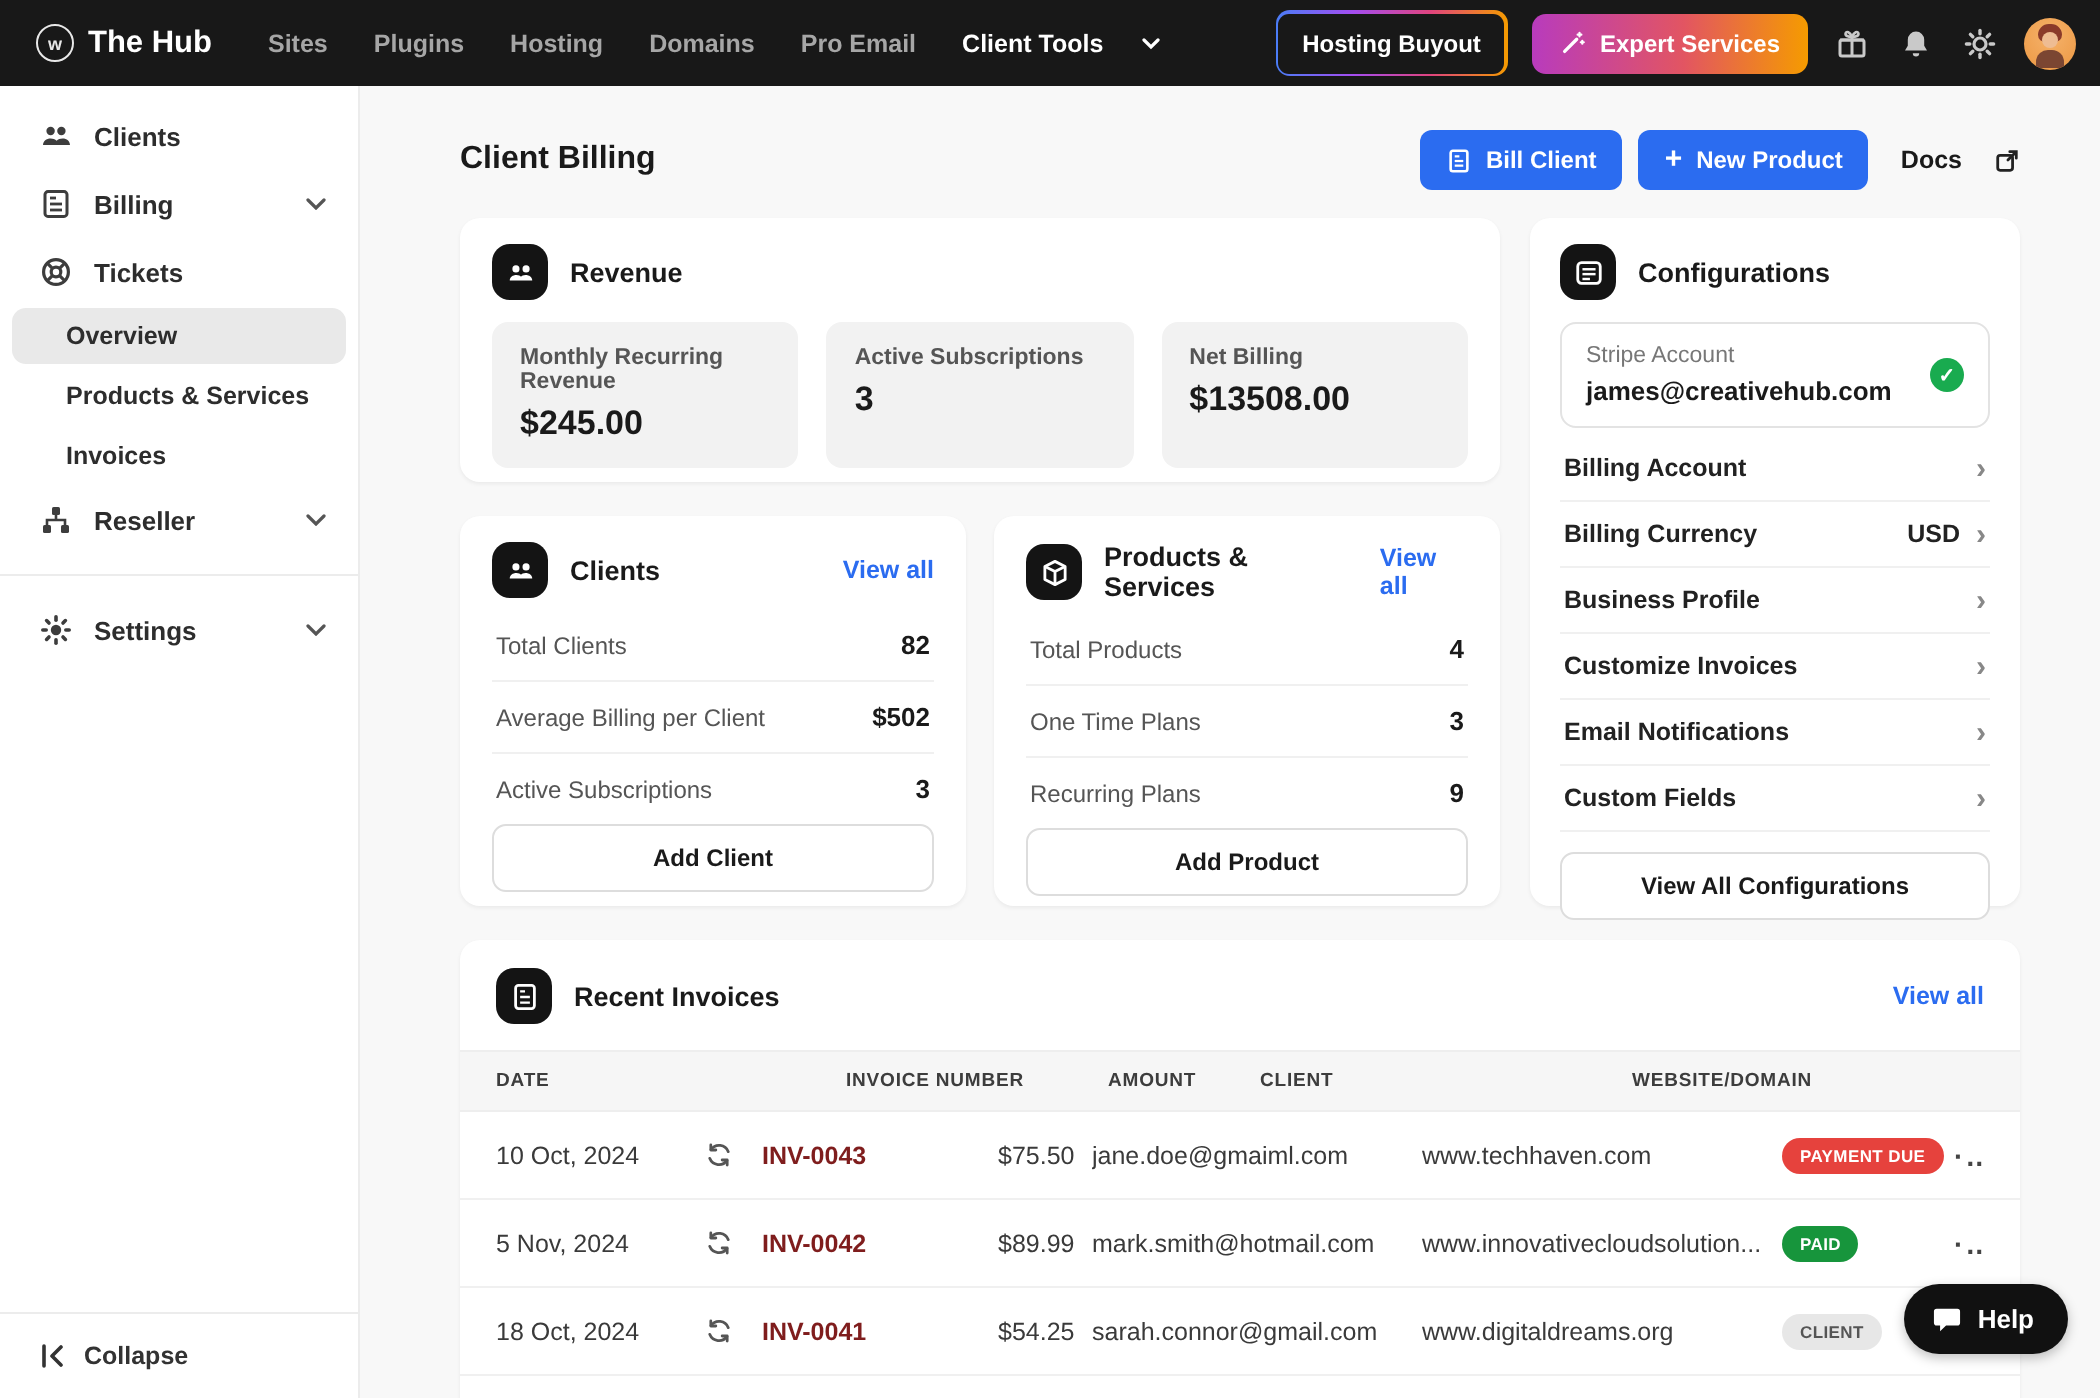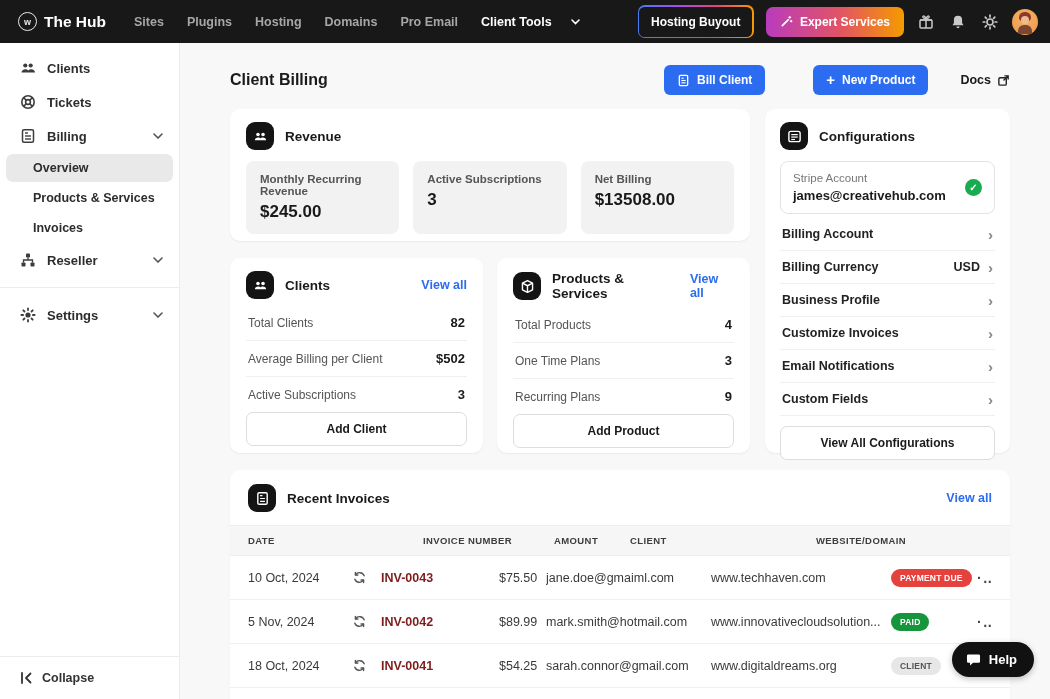--- a/index.html
+++ b/index.html
@@ -33,22 +33,22 @@
   .sub-item.active { background:#e9e9e9; font-weight:bold; }
   .side-divider { height:1px; background:#ececec; margin:10px 0; }
   .side-spacer { flex:1; }
   .collapse-row { display:flex; align-items:center; gap:9px; padding:14px 20px; border-top:1px solid #ececec; font-size:12.5px; font-weight:600; color:#333; cursor:pointer; }
 
   
   .main { position:absolute; top:43px; left:180px; width:870px; height:656px; padding:22px 40px 0 50px; background:#f8f8f8; overflow:hidden; }
   .page-header { display:flex; align-items:center; margin-bottom:14px; }
   .page-title { font-size:16px; font-weight:bold; }
   .header-actions { margin-left:auto; display:flex; align-items:center; gap:8px; }
-  .btn-blue { background:#2b6cf0; border:none; color:#fff; font-family:inherit; font-size:12px; font-weight:bold; padding:8px 13px; border-radius:6px; display:flex; align-items:center; gap:7px; cursor:pointer; white-space:nowrap;margin-left:40px; }
-  .docs-link { display:flex; align-items:center; gap:6px; font-size:12.5px; font-weight:bold; color:#1a1a1a; margin-left:24px; cursor:pointer; }
+  .btn-blue { background:#2b6cf0; border:none; color:#fff; font-family:inherit; font-size:12px; font-weight:bold; padding:8px 13px; border-radius:6px; display:flex; align-items:center; gap:7px; cursor:pointer; white-space:nowrap; }
+  .docs-link { display:flex; align-items:center; gap:16px; font-size:12.5px; font-weight:bold; color:#1a1a1a; margin-left:8px; cursor:pointer; }
 
   .content-grid { display:grid; grid-template-columns:520px 245px; grid-template-rows:132px 195px auto; gap:17px 15px; }
   .card { background:#fff; border-radius:10px; box-shadow:0 1px 2px rgba(0,0,0,0.06); }
   .card-head { display:flex; align-items:center; gap:11px; }
   .black-icon { width:28px; height:28px; background:#141414; border-radius:9px; display:flex; align-items:center; justify-content:center; color:#fff; flex:0 0 auto; }
   .card-title { font-size:13.5px; font-weight:bold; }
   .view-all { margin-left:auto; color:#2b6cf0; font-size:12.5px; font-weight:bold; cursor:pointer; }
 
   
   .revenue-card { grid-column:1; grid-row:1; padding:13px 16px; }
@@ -176,42 +176,42 @@
   <div class="side-item">
     <svg class="side-icon" width="16" height="16" viewBox="0 0 16 16">
         <circle cx="5.3" cy="5.5" r="2.1" fill="currentColor"></circle>
         <circle cx="10.7" cy="5.5" r="2.1" fill="currentColor"></circle>
         <path d="M1.5 12.5c0-2 1.7-3.3 3.8-3.3 1.2 0 2.3.4 3 1.2.7-.8 1.8-1.2 3-1.2 2.1 0 3.7 1.3 3.7 3.3z" fill="currentColor"></path>
       </svg>
     <span>Clients</span>
   </div>
   <div class="side-item">
     <svg class="side-icon" width="16" height="16" viewBox="0 0 16 16">
+        <rect x="2.5" y="1.8" width="11" height="12.4" rx="1.5" fill="none" stroke="currentColor" stroke-width="1.5"></rect>
+        <line x1="5" y1="5" x2="8" y2="5" stroke="currentColor" stroke-width="1.4"></line>
+        <line x1="5" y1="8" x2="11" y2="8" stroke="currentColor" stroke-width="1.4"></line>
+        <line x1="5" y1="11" x2="11" y2="11" stroke="currentColor" stroke-width="1.4"></line>
+      </svg>
+    <span>Billing</span>
+    <svg class="chev" width="10" height="6" viewBox="0 0 10 6">
+        <path d="M1 1l4 4 4-4" fill="none" stroke="currentColor" stroke-width="1.6" stroke-linecap="round"></path>
+      </svg>
+  </div>
+  <div class="side-item">
+    <svg class="side-icon" width="16" height="16" viewBox="0 0 16 16">
         <circle cx="8" cy="8" r="6.2" fill="none" stroke="currentColor" stroke-width="1.6"></circle>
         <circle cx="8" cy="8" r="2.4" fill="none" stroke="currentColor" stroke-width="1.6"></circle>
         <g stroke="currentColor" stroke-width="1.6">
           <line x1="3.6" y1="3.6" x2="6.2" y2="6.2"></line>
           <line x1="12.4" y1="3.6" x2="9.8" y2="6.2"></line>
           <line x1="3.6" y1="12.4" x2="6.2" y2="9.8"></line>
           <line x1="12.4" y1="12.4" x2="9.8" y2="9.8"></line>
         </g>
       </svg>
     <span>Tickets</span>
-  </div>
-  <div class="side-item">
-    <svg class="side-icon" width="16" height="16" viewBox="0 0 16 16">
-        <rect x="2.5" y="1.8" width="11" height="12.4" rx="1.5" fill="none" stroke="currentColor" stroke-width="1.5"></rect>
-        <line x1="5" y1="5" x2="8" y2="5" stroke="currentColor" stroke-width="1.4"></line>
-        <line x1="5" y1="8" x2="11" y2="8" stroke="currentColor" stroke-width="1.4"></line>
-        <line x1="5" y1="11" x2="11" y2="11" stroke="currentColor" stroke-width="1.4"></line>
-      </svg>
-    <span>Billing</span>
-    <svg class="chev" width="10" height="6" viewBox="0 0 10 6">
-        <path d="M1 1l4 4 4-4" fill="none" stroke="currentColor" stroke-width="1.6" stroke-linecap="round"></path>
-      </svg>
   </div>
   <div class="sub-item active">Overview</div>
   <div class="sub-item">Products &amp; Services</div>
   <div class="sub-item">Invoices</div>
   <div class="side-item">
     <svg class="side-icon" width="16" height="16" viewBox="0 0 16 16">
         <rect x="6" y="1.5" width="4" height="4" rx="0.8" fill="currentColor"></rect>
         <rect x="1.5" y="10.5" width="4" height="4" rx="0.8" fill="currentColor"></rect>
         <rect x="10.5" y="10.5" width="4" height="4" rx="0.8" fill="currentColor"></rect>
         <path d="M8 5.5v2.5M3.5 10.5V8h9v2.5" fill="none" stroke="currentColor" stroke-width="1.3"></path>

